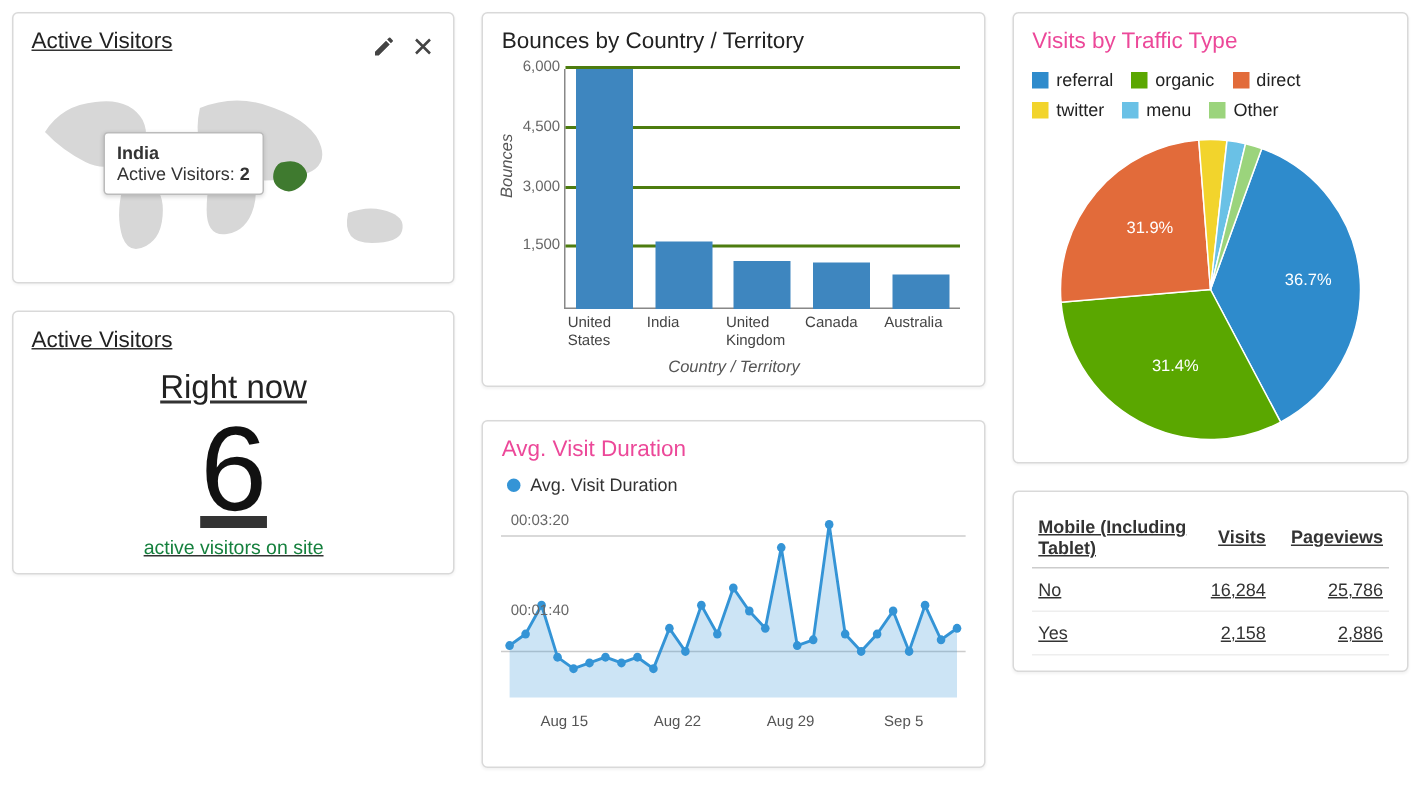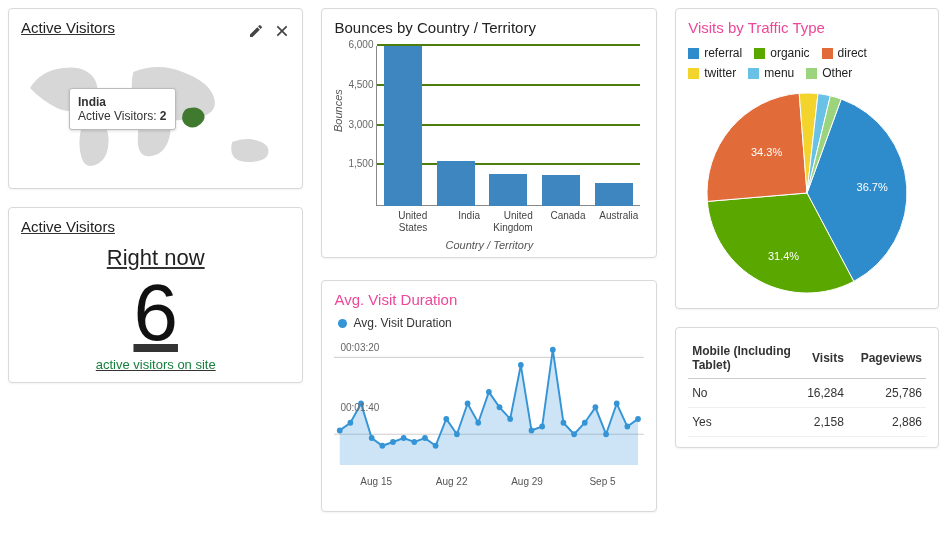--- a/index.html
+++ b/index.html
@@ -74,21 +74,21 @@
   .bar-grid {
     position:absolute; left:42px; right:4px; top:4px; height:160px;
     border-left:1px solid #888; border-bottom:1px solid #888;
   }
   .bar-grid .hline{ position:absolute; left:0; right:0; border-top:2px solid #4d7c0f; font-size:10px; color:#666;}
   .bar-grid .hline span{ position:absolute; left:-38px; top:-7px; width:34px; text-align:right;}
   .bars { position:absolute; left:42px; right:4px; bottom:41px; top:4px; display:flex; align-items:flex-end; gap:0; }
   .bar-slot { flex:1; display:flex; flex-direction:column; align-items:center;}
   .bar { width:72%; background:#3e86bf; }
   .bar-xrow { position:absolute; left:42px; right:4px; top:168px; display:flex; }
-  .bar-xrow > div { flex:1; font-size:10px; color:#444; text-align:right; padding:0 2px; line-height:1.2;}
+  .bar-xrow > div { flex:1; font-size:10px; color:#444; text-align:left; padding:0 2px; line-height:1.2;}
   .bar-xaxis-title {
     text-align:center; font-style:italic; font-size:11px; color:#555; margin-top:0px;
     position:absolute; left:0; right:0; bottom:-4px;
   }
 
   
   .linechart-legend { display:flex; align-items:center; gap:6px; font-size:12px; color:#333; margin:4px 0 6px 4px;}
   .dot { width:9px; height:9px; border-radius:50%; display:inline-block;}
   .lc-wrap { position:relative; height:165px; }
   .lc-wrap svg { width:100%; height:135px; }
@@ -97,21 +97,21 @@
   .lc-ylabel { position:absolute; left:6px; font-size:10px; color:#666; }
 
   
   .legend { display:flex; flex-wrap:wrap; gap:6px 12px; font-size:12px; padding:2px 0 8px 0;}
   .legend-item{ display:flex; align-items:center; gap:5px; color:#222;}
   .sq { width:11px; height:11px; display:inline-block;}
   .pie-wrap{ position:relative; width:100%; height:210px; display:flex; align-items:center; justify-content:center;}
   .pie-label{ position:absolute; font-size:11px; color:#fff; font-weight:normal;}
 
   
-  table { width:100%; border-collapse:collapse; font-size:12px; }
+  table { width:100%; border-collapse:collapse; font-size:12px;text-decoration:underline; }
   th { text-align:left; font-weight:bold; padding:6px 4px; border-bottom:1px solid #ccc;}
   th.num, td.num { text-align:right; }
   td { padding:7px 4px; border-bottom:1px solid #eee; }
 </style>
 </head>
 <body>
 
 <div class="grid">
 
   <div class="col col1">
@@ -291,22 +291,22 @@
       <div class="pie-wrap">
         <svg id="pie-svg" width="210" height="210" viewBox="-105 -105 210 210">
             <path d="M 0 0 L 34.20201433256688 -93.96926207859083 A 100 100 0 0 1 46.76212933577033 88.39289145618378 Z" fill="#2e8bcc" stroke="#fff" stroke-width="1"></path>
             <path d="M 0 0 L 46.76212933577033 88.39289145618378 A 100 100 0 0 1 -99.6434198259908 8.437350613868205 Z" fill="#5aa700" stroke="#fff" stroke-width="1"></path>
             <path d="M 0 0 L -99.6434198259908 8.437350613868205 A 100 100 0 0 1 -7.811110115803239 -99.69446603878671 Z" fill="#e26b3a" stroke="#fff" stroke-width="1"></path>
             <path d="M 0 0 L -7.811110115803239 -99.69446603878671 A 100 100 0 0 1 11.008126222478301 -99.39225903997749 Z" fill="#f2d42c" stroke="#fff" stroke-width="1"></path>
             <path d="M 0 0 L 11.008126222478301 -99.39225903997749 A 100 100 0 0 1 23.378477075987476 -97.22883733547125 Z" fill="#6ac1e6" stroke="#fff" stroke-width="1"></path>
             <path d="M 0 0 L 23.378477075987476 -97.22883733547125 A 100 100 0 0 1 34.20201433256698 -93.9692620785908 Z" fill="#9bd47c" stroke="#fff" stroke-width="1"></path>
           </svg>
         <span class="pie-label" id="pl-ref" style="left: 168.358px; top: 92.8773px;">36.7%</span>
-        <span class="pie-label" id="pl-org" style="left: 79.7417px; top: 149.659px; margin-top: 12px;">31.4%</span>
-        <span class="pie-label" id="pl-dir" style="left: 62.767px; top: 58.1607px;">34.3%</span>
+        <span class="pie-label" id="pl-org" style="left: 79.7417px; top: 149.659px;">31.4%</span>
+        <span class="pie-label" id="pl-dir" style="left: 62.767px; top: 58.1607px;">31.9%</span>
       </div>
     </div>
 
     <div class="card">
       <table>
         <thead>
           <tr>
             <th style="width:46%">Mobile (Including Tablet)</th>
             <th class="num">Visits</th>
             <th class="num">Pageviews</th>

